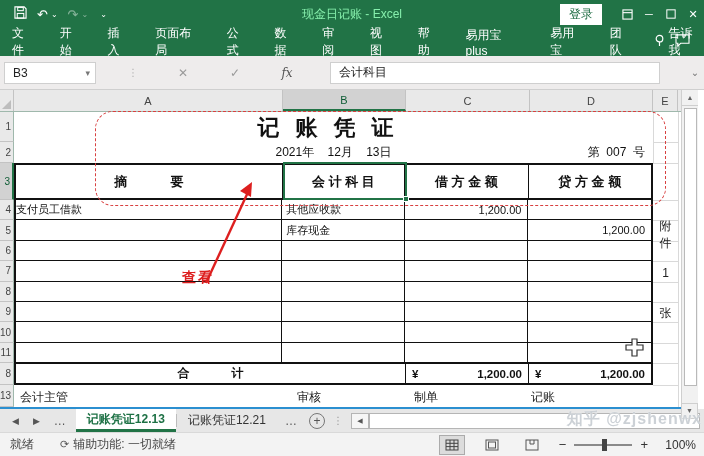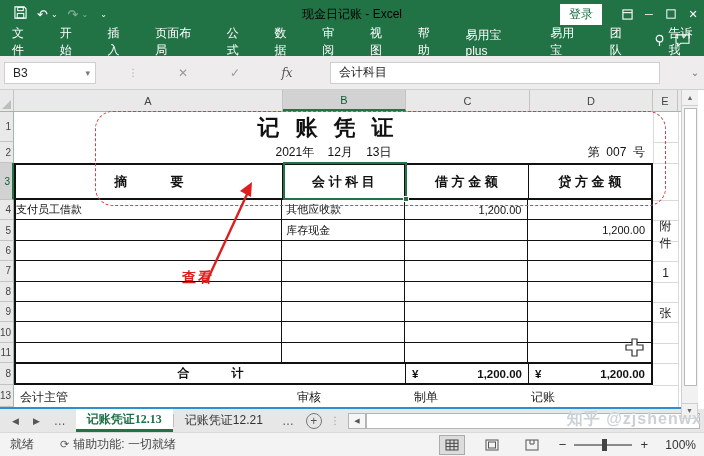--- a/index.html
+++ b/index.html
@@ -4,21 +4,21 @@
 <style>
   * { margin:0; padding:0; box-sizing:border-box; }
   html,body { width:704px; height:456px; overflow:hidden; font-family:"Liberation Sans",sans-serif; background:#fff; }
   .pre { white-space:pre; }
 
   
   .titlebar { position:absolute; left:0; top:0; width:704px; height:28px; background:#217346; color:#fff; display:flex; align-items:center; }
   .qat { display:flex; align-items:center; gap:10px; padding-left:14px; font-size:13px; }
   .qat .dim { opacity:.45; }
   .qat .tiny { font-size:8px; margin-left:-7px; }
-  .tb-title { position:absolute; left:0; right:0; text-align:center; font-size:12px; color:#000000; pointer-events:none; }
+  .tb-title { position:absolute; left:0; right:0; text-align:center; font-size:12px; color:#86efac; pointer-events:none; }
   .tb-right { position:absolute; right:0; top:0; height:28px; display:flex; align-items:center; }
   .login-btn { background:#fff; color:#1e6c43; font-size:12px; padding:2px 9px; margin-right:14px; cursor:default; }
   .winbtn { width:22px; height:28px; display:flex; align-items:center; justify-content:center; font-size:11px; color:#fff; }
 
   
   .ribbon { position:absolute; left:0; top:28px; width:704px; height:28px; background:#217346; display:flex; align-items:center; color:#fff; font-size:12px; }
   .rtab { padding:0 12px; height:28px; display:flex; align-items:center; }
   .tellme { display:flex; align-items:center; gap:4px; padding-left:8px; }
   .comment-ic { position:absolute; right:14px; top:6px; }
 
@@ -85,21 +85,21 @@
   .vs-up { height:16px; border-bottom:1px solid #cfcfcf; text-align:center; font-size:7px; color:#666; line-height:15px; background:#f1f1f1; }
   .vs-thumb { position:absolute; left:2px; top:18px; width:13px; height:278px; background:#fff; border:1px solid #b9b9b9; }
   .vs-down { position:absolute; left:681px; top:403px; width:17px; height:16px; background:#f1f1f1; border:1px solid #cfcfcf; text-align:center; font-size:7px; color:#666; line-height:14px; z-index:40; }
 
   .bluebar { position:absolute; left:0; top:407px; width:681px; height:2px; background:#2b8fd0; z-index:30; }
 
   
   .tabbar { position:absolute; left:0; top:409px; width:704px; height:23px; background:#e7e7e7; display:flex; align-items:stretch; font-size:12px; color:#333; }
   .nav { display:flex; align-items:center; gap:14px; padding:0 10px 0 12px; font-size:9px; color:#555; }
   .tab { display:flex; align-items:center; padding:0 11px; position:relative; }
-  .tab.active { background:#fff; color:#1e7145; font-weight:bold; border-bottom:3px solid #217346;font-family:Liberation Serif, serif; }
+  .tab.active { background:#fff; color:#1e7145; font-weight:bold; border-bottom:3px solid #217346; }
   .tabsep { width:1px; background:#bdbdbd; margin:5px 0; }
   .more { display:flex; align-items:center; padding:0 8px; color:#555; }
   .addsheet { width:16px; height:16px; border:1px solid #777; border-radius:50%; color:#555; font-size:12px; line-height:14px; text-align:center; align-self:center; margin-left:4px; }
   .vdots { align-self:center; color:#999; font-size:10px; padding:0 8px; }
   .hs-left { align-self:center; width:18px; height:16px; background:#f6f6f6; border:1px solid #b5b5b5; text-align:center; font-size:7px; color:#555; line-height:14px; }
   .hs-track { align-self:center; flex:1; height:16px; background:#fff; border:1px solid #b5b5b5; margin-right:4px; }
 
   .watermark { position:absolute; right:2px; top:409px; font-size:16px; font-weight:bold; color:#ccd1d6; text-shadow:0 0 1px #ffffff; z-index:50; letter-spacing:1px; pointer-events:none; }
 
   

